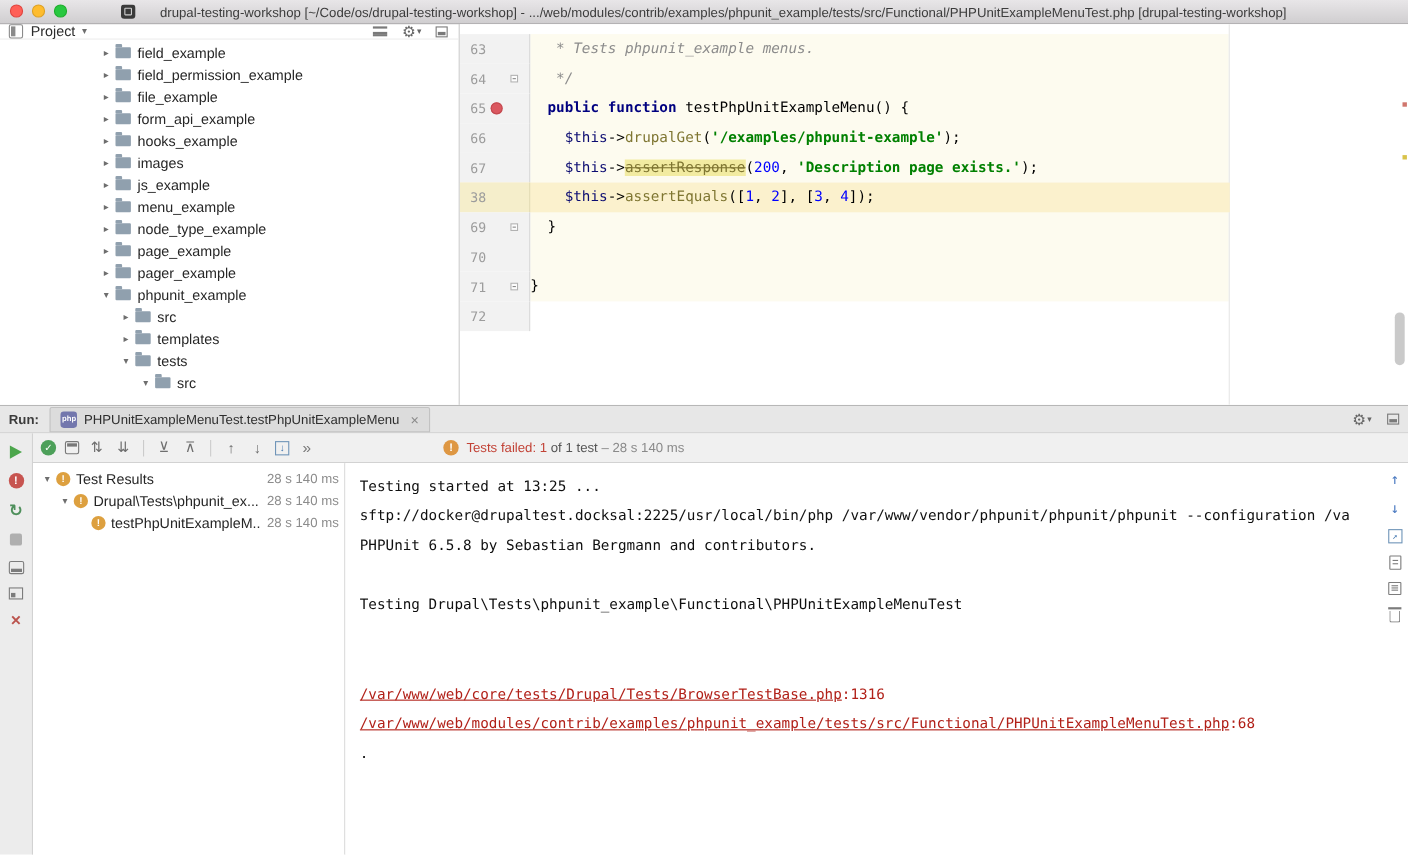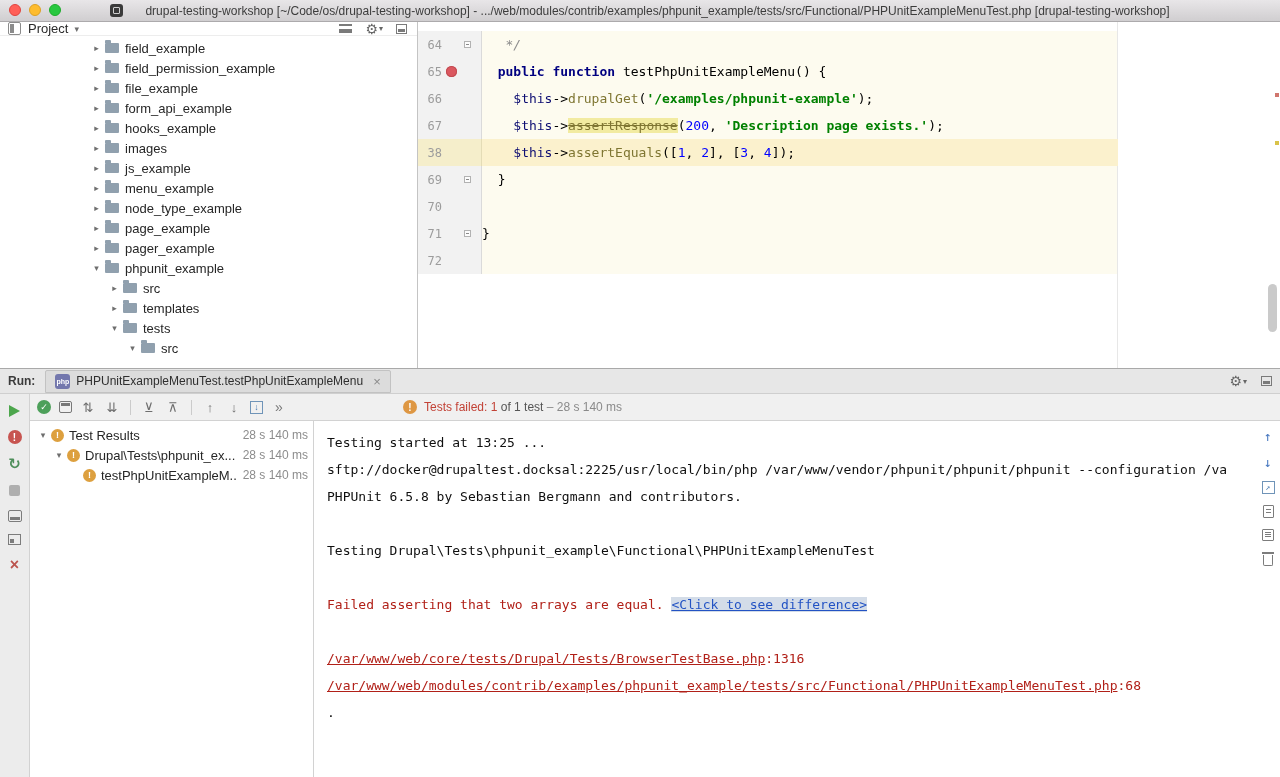--- a/index.html
+++ b/index.html
@@ -259,20 +259,28 @@
         </div>
       </div>
   </div>
 
   <div class="editor">
     <div class="ed-tint"></div>
     <div class="ed-guide"></div>
     <div class="ed-lines">
         <div class="ed-row">
           <span class="ed-gutter">
+            <span class="ed-num">63</span>
+            <span class="ed-ic"></span>
+            <span class="ed-fold"></span>
+          </span>
+          <span class="ed-code"><span class="tk-cm">   * Tests phpunit_example menus.</span></span>
+        </div>
+        <div class="ed-row">
+          <span class="ed-gutter">
             <span class="ed-num">64</span>
             <span class="ed-ic"></span>
             <span class="ed-fold">
               <span class="fold-box"></span>
             </span>
           </span>
           <span class="ed-code"><span class="tk-cm">   */</span></span>
         </div>
         <div class="ed-row">
           <span class="ed-gutter">
@@ -423,21 +431,20 @@
             </div>
           </div>
         <div class="console">
           <div>
               <div class="cline"><span class="c-plain">Testing started at 13:25 ...</span></div>
               <div class="cline"><span class="c-plain">sftp://docker@drupaltest.docksal:2225/usr/local/bin/php /var/www/vendor/phpunit/phpunit/phpunit --configuration /va</span></div>
               <div class="cline"><span class="c-plain">PHPUnit 6.5.8 by Sebastian Bergmann and contributors.</span></div>
               <div class="cline">&nbsp;</div>
               <div class="cline"><span class="c-plain">Testing Drupal\Tests\phpunit_example\Functional\PHPUnitExampleMenuTest</span></div>
               <div class="cline">&nbsp;</div>
-              <div class="cline"><span class="c-err">Failed asserting that two arrays are equal. </span><span class="c-dlink">&lt;Click to see difference&gt;</span></div>
               <div class="cline">&nbsp;</div>
               <div class="cline"><span class="c-flink">/var/www/web/core/tests/Drupal/Tests/BrowserTestBase.php</span><span class="c-err">:1316</span></div>
               <div class="cline"><span class="c-flink">/var/www/web/modules/contrib/examples/phpunit_example/tests/src/Functional/PHPUnitExampleMenuTest.php</span><span class="c-err">:68</span></div>
               <div class="cline"><span class="c-plain">.</span></div>
             </div>
           <div class="console-icons">
             <span class="ci ci-up"></span>
             <span class="ci ci-down"></span>
             <span class="ci ci-exp"></span>
             <span class="ci ci-doc"></span>

